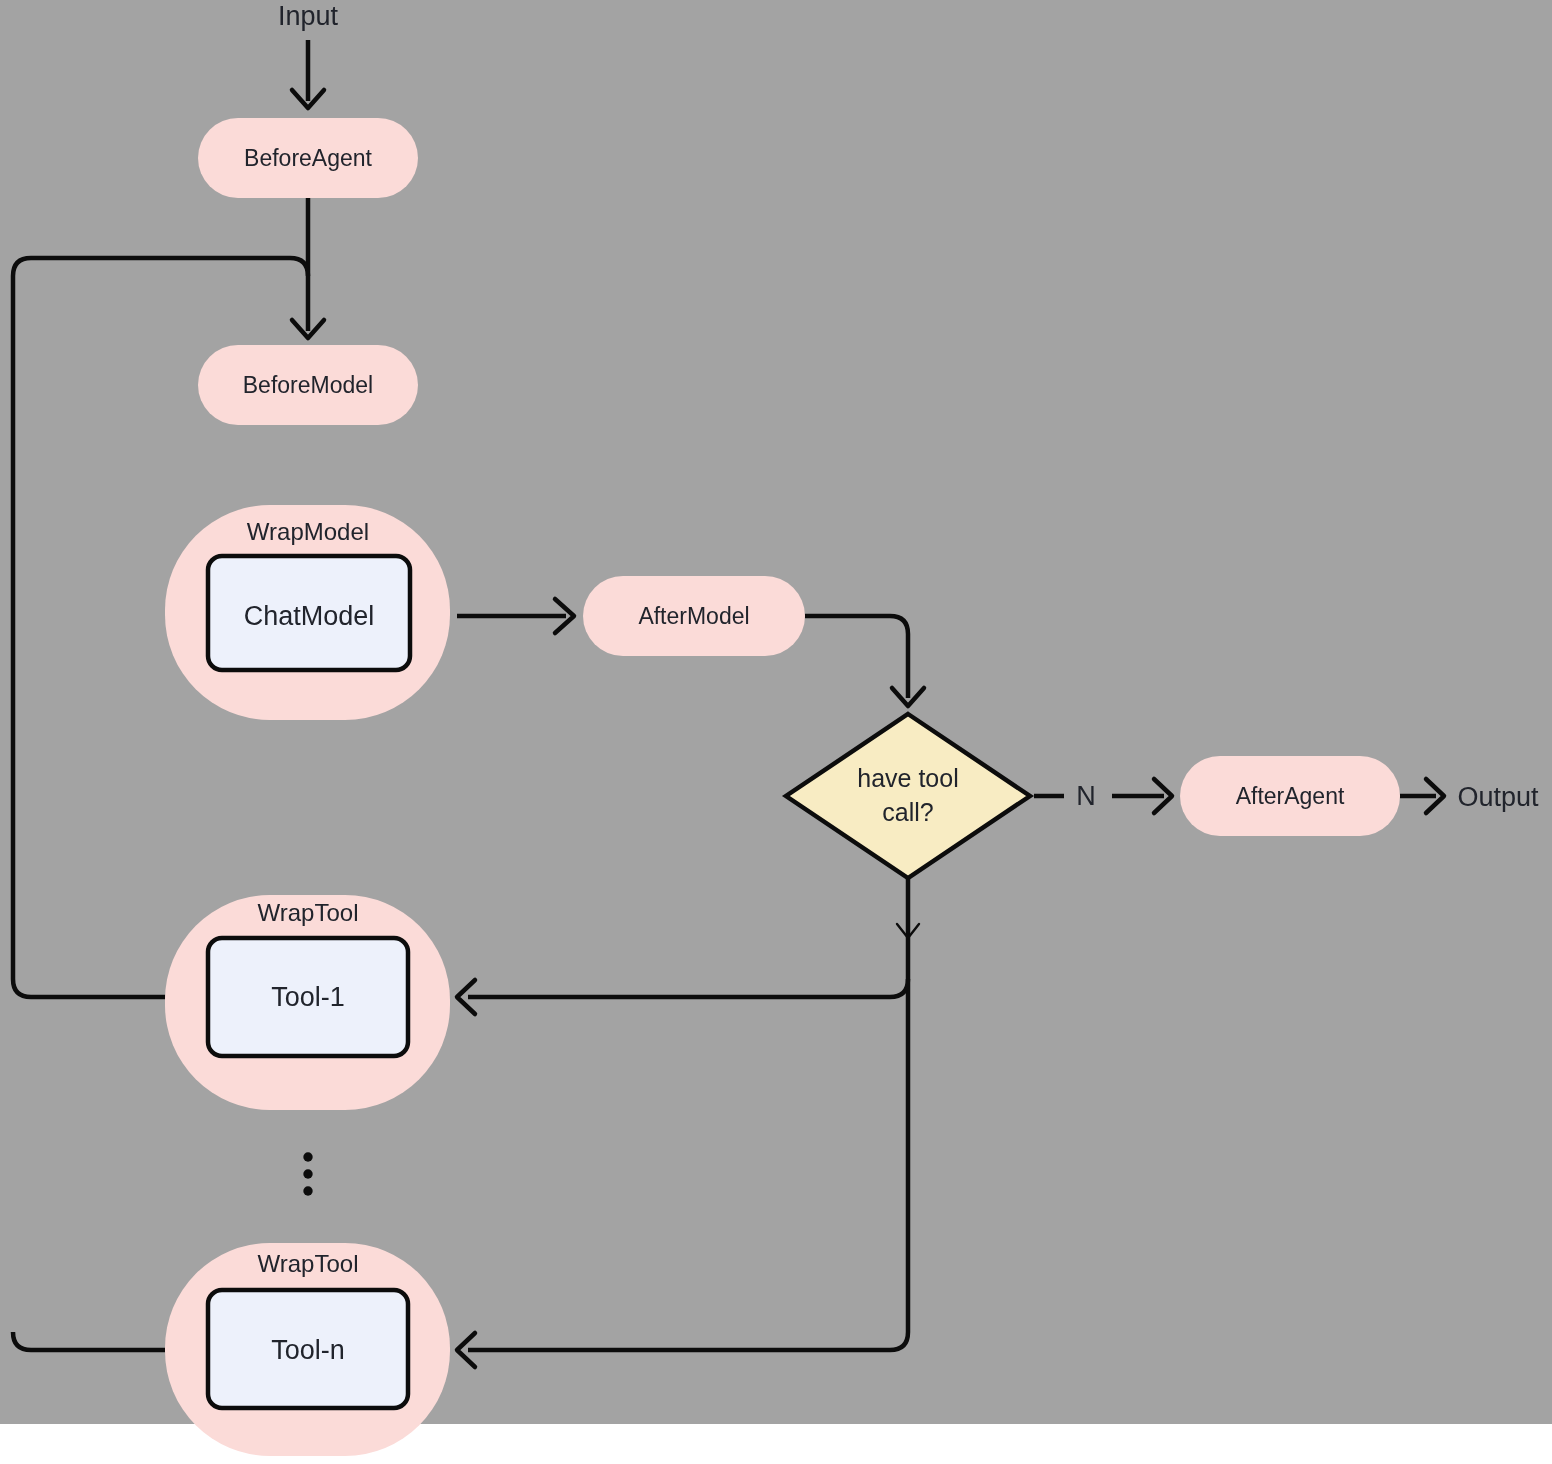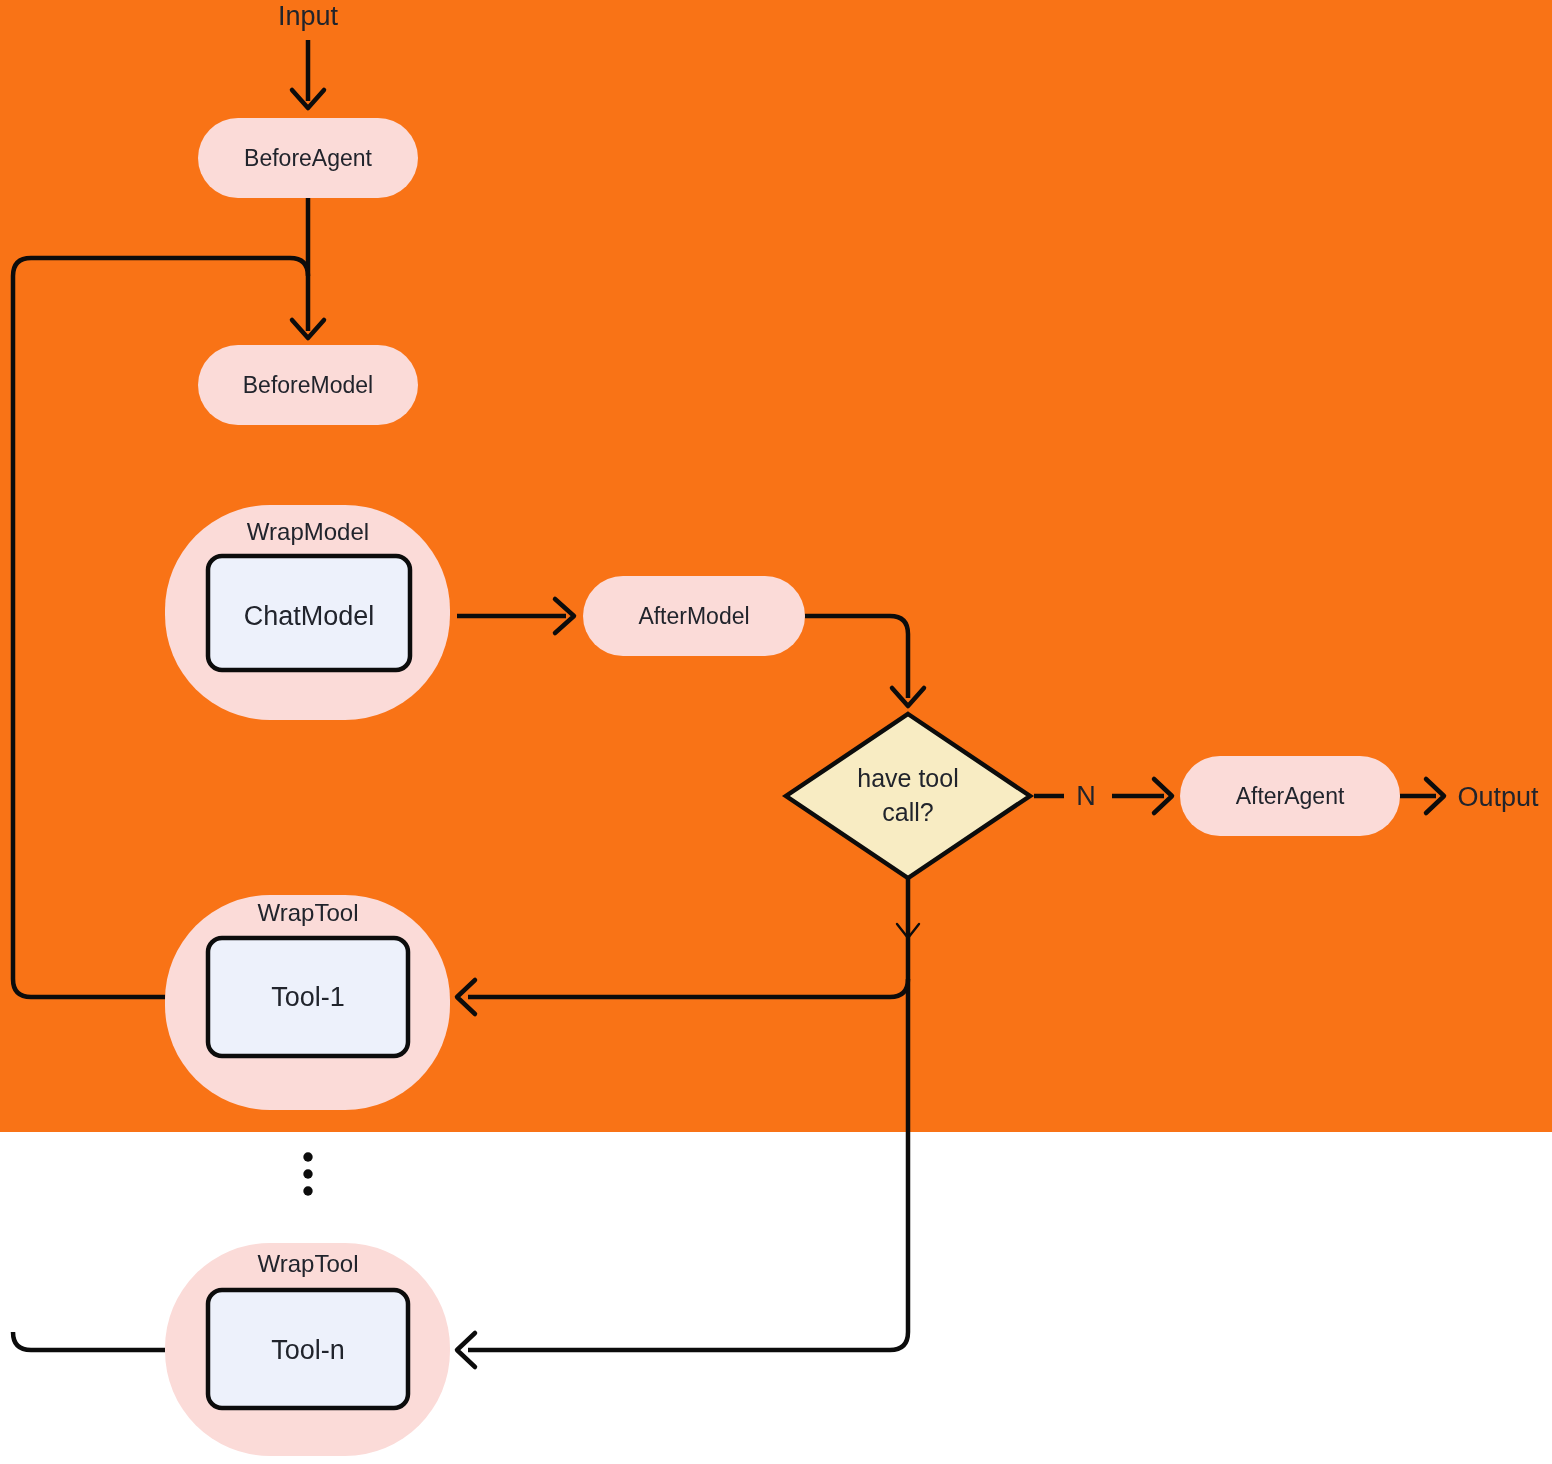--- a/index.html
+++ b/index.html
@@ -6,22 +6,22 @@
     margin: 0;
     padding: 0;
     background: #ffffff;
     width: 1552px;
     height: 1464px;
     overflow: hidden;
   }
   .stage {
     position: relative;
     width: 1552px;
-    height: 1132px;
-    background: #f97316;
+    height: 1424px;
+    background: #a3a3a3;
     text-align: right;
   }
   svg text {
     font-family: "Liberation Sans", "DejaVu Sans", sans-serif;
     fill: var(--text, #21242c);
     font-weight: 500;
   }
   .edge {
     fill: none;
     stroke: var(--line, #0c0c0c);

